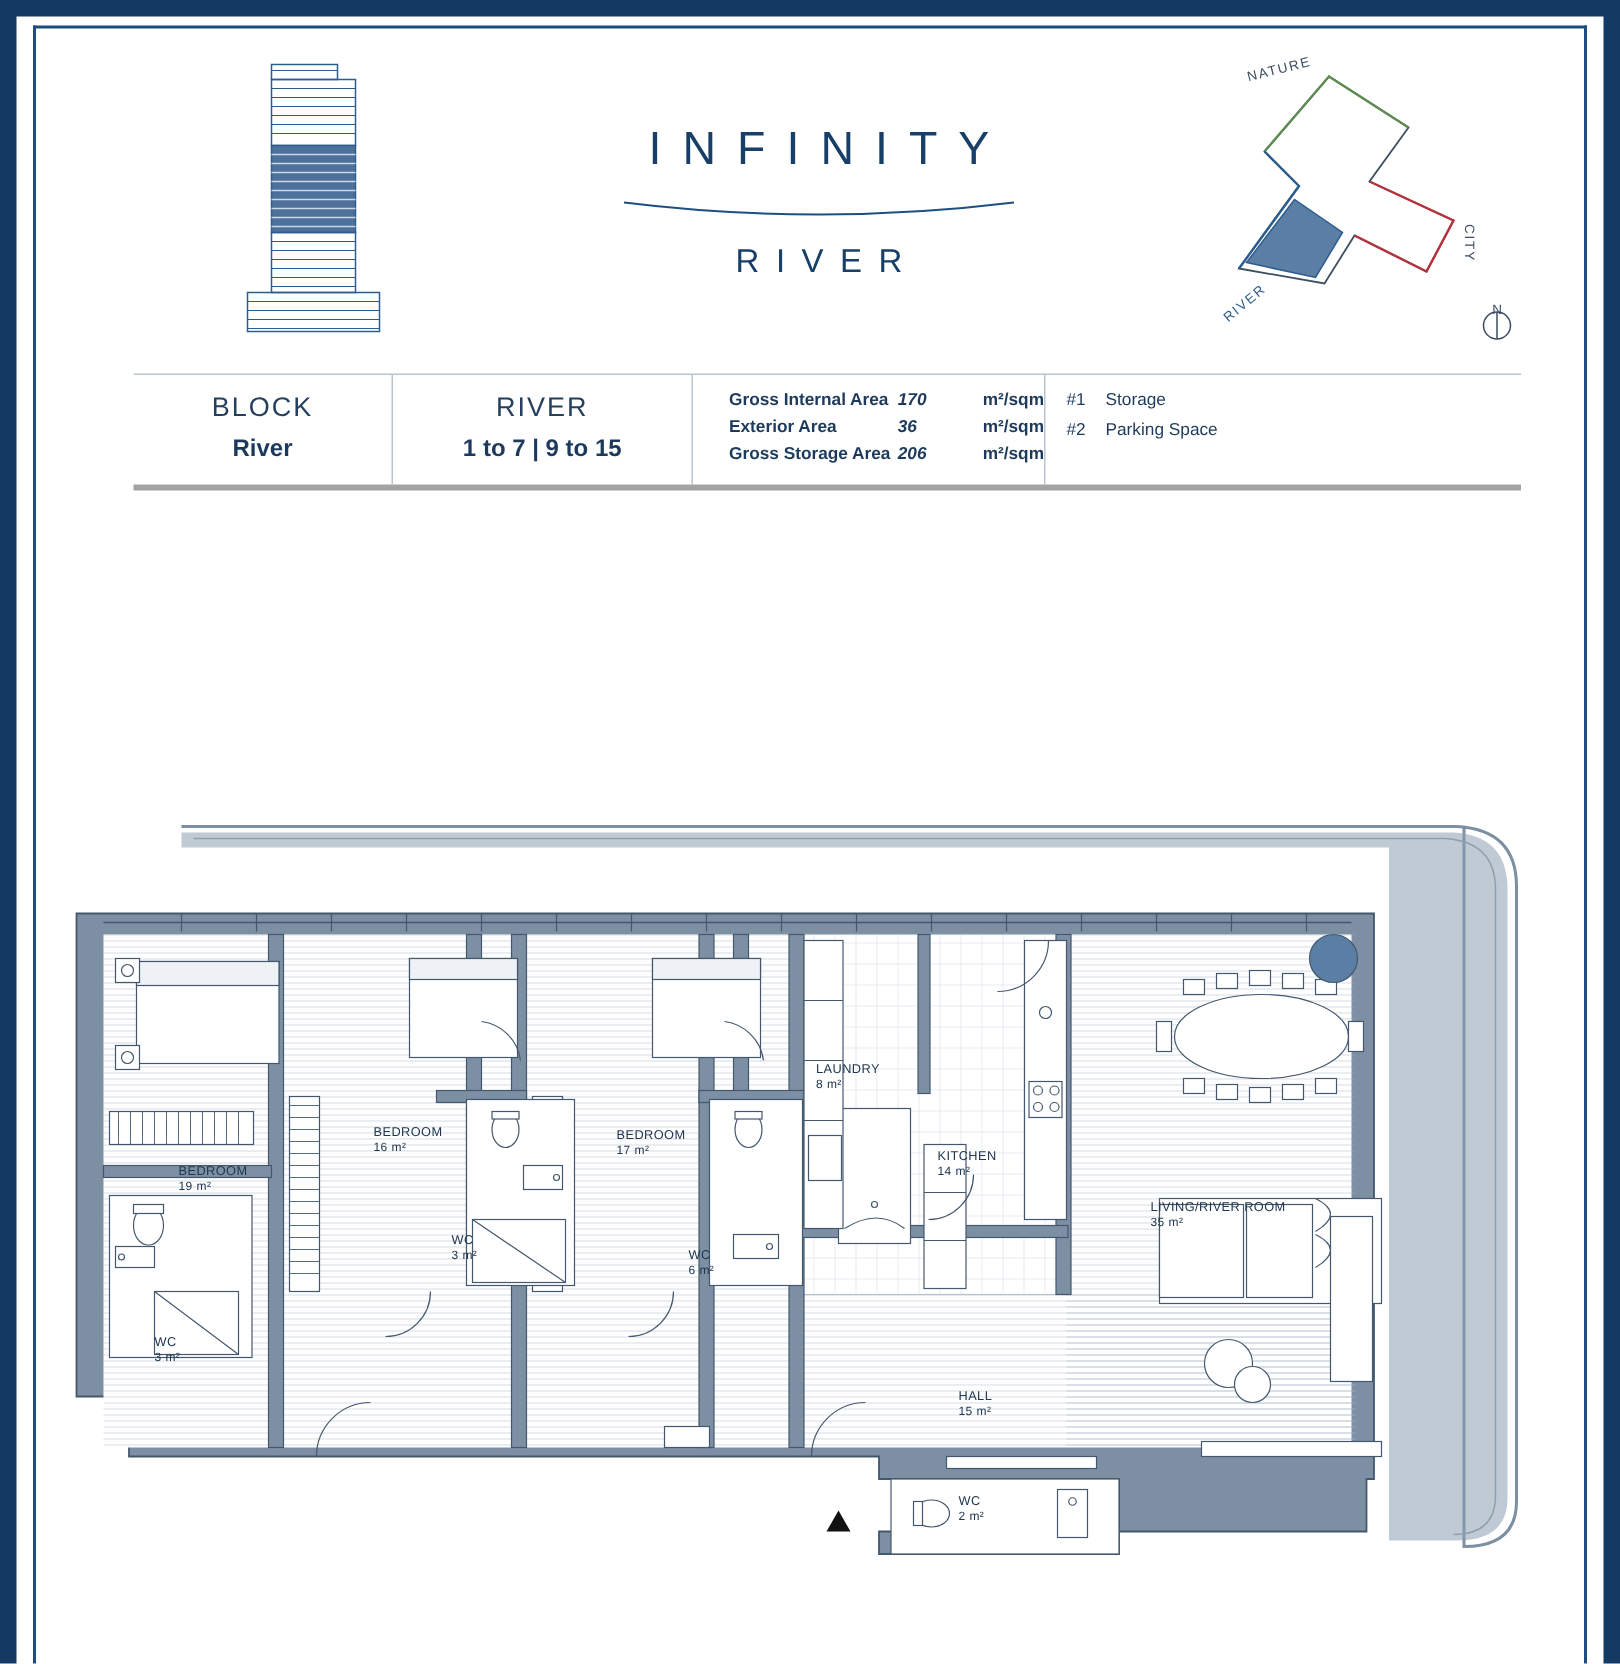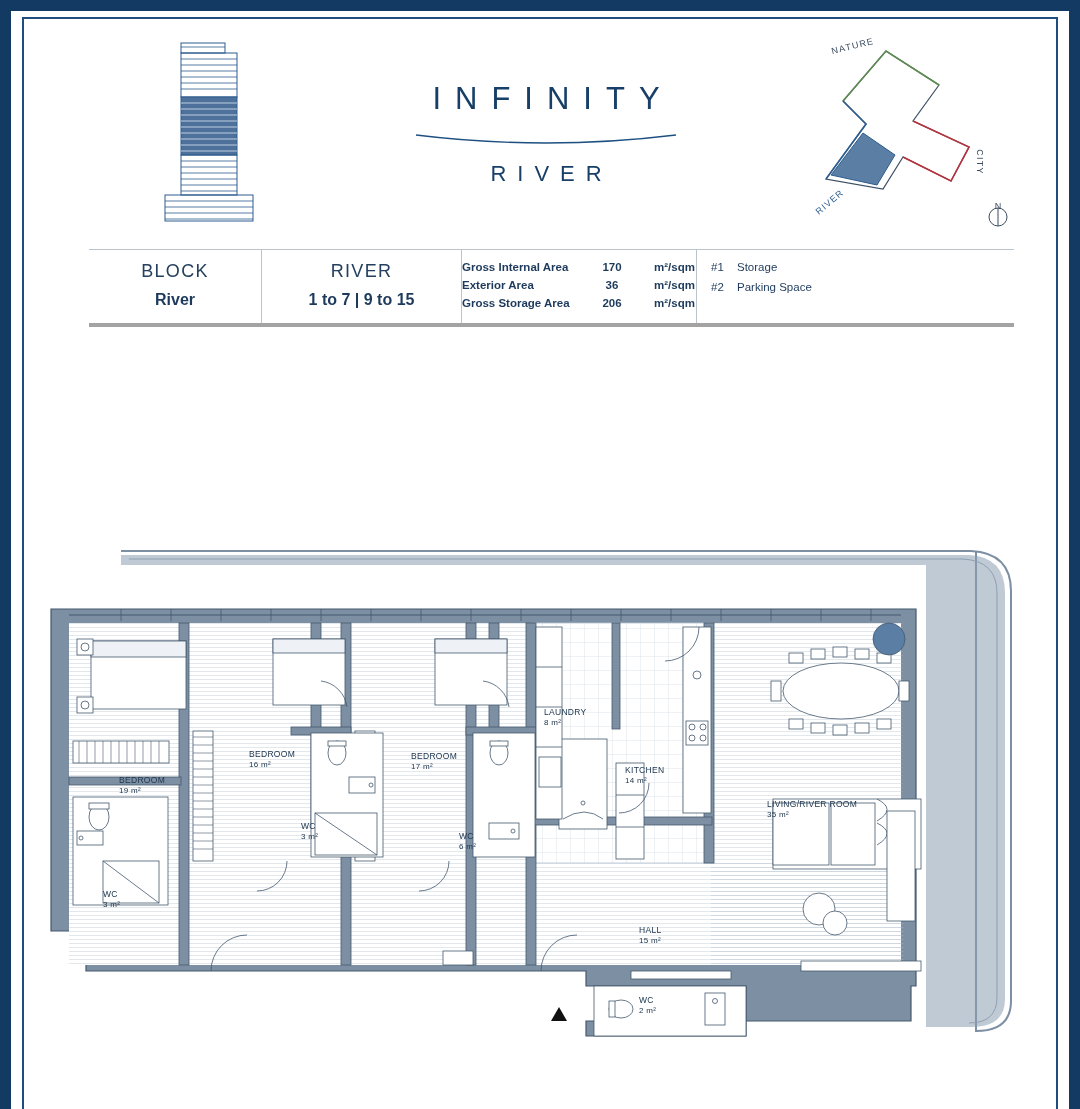--- a/index.html
+++ b/index.html
@@ -114,21 +114,21 @@
   }
   .cell {
     box-sizing: border-box;
     padding-top: 11px;
     position: relative;
   }
   .cell + .cell { border-left: 1px solid #b9c4cd; }
   .cell.c1 { width: 172px; text-align: center; }
   .cell.c2 { width: 200px; text-align: center; }
   .cell.c3 { width: 185px; text-align: center; }
-  .cell.c4 { width: 235px; padding-left: 0; }
+  .cell.c4 { width: 235px; padding-left: 24px; }
   .cell.c5 { width: 133px; padding-left: 14px; }
   .cell .t1 {
     font-size: 18px;
     letter-spacing: 1.3px;
     color: #24405e;
     margin-bottom: 9px;
   }
   .cell .t2 {
     font-size: 16px;
     font-weight: bold;
@@ -136,21 +136,21 @@
   }
   .arow {
     display: flex;
     font-size: 11.5px;
     color: #1d3a5c;
     font-weight: bold;
     margin-bottom: 6px;
     white-space: nowrap;
   }
   .arow .lbl { width: 130px; }
-  .arow .val { width: 40px; text-align: center; }
+  .arow .val { width: 40px; text-align: left; font-style: italic; }
   .arow .unit { padding-left: 6px; margin-left: 16px; }
   .srow {
     font-size: 11.5px;
     color: #1d3a5c;
     font-weight: normal;
     margin-bottom: 8px;
     white-space: nowrap;
   }
   .srow .num { display: inline-block; width: 26px; }
 

